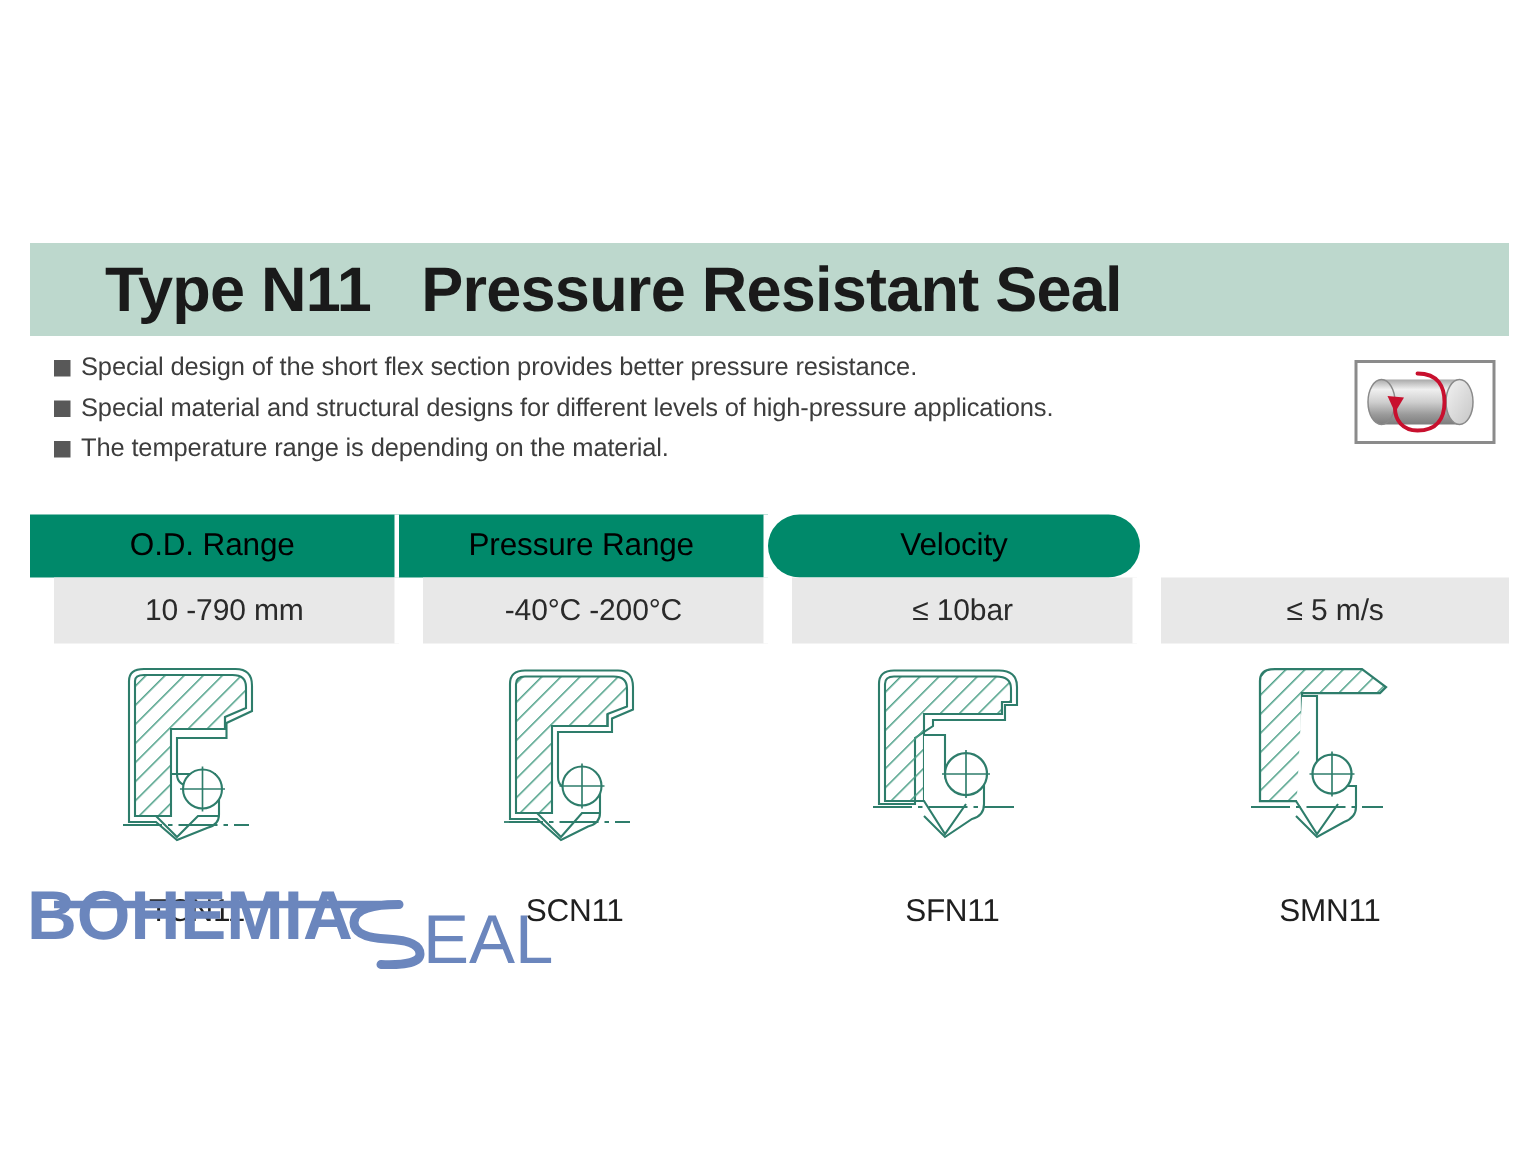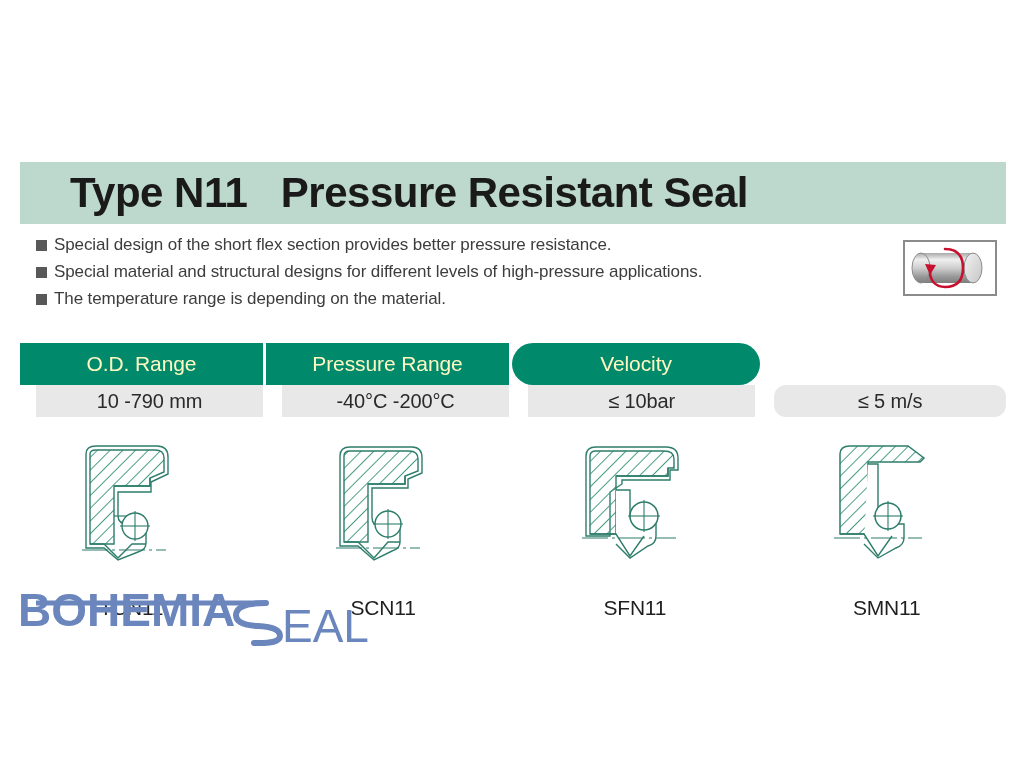--- a/index.html
+++ b/index.html
@@ -89,45 +89,45 @@
     left: 20px;
     top: 343px;
     width: 986px;
   }
   .table-row {
     display: flex;
     width: 100%;
   }
   .head-cell {
     background: #00896a;
-    color: #fef9c3;
+    color: #000000;
     font-size: 21px;
     height: 42px;
     display: flex;
     align-items: center;
     justify-content: center;
     border-right: 3px solid #ffffff;
     box-sizing: border-box;
     letter-spacing: -0.1px;
   }
   .head-cell:last-child { border-right: none; border-radius: 21px; }
   .data-cell {
     background: #e8e8e8;
     color: #2a2a2a;
     font-size: 20px;
-    height: 32px;
+    height: 44px;
     display: flex;
     align-items: center;
     justify-content: center;
     border-right: 3px solid #ffffff;
     box-sizing: border-box;
     letter-spacing: -0.1px;
     margin-left: 16px;
   }
-  .data-cell:last-child { border-right: none; border-radius: 12px; }
+  .data-cell:last-child { border-right: none; }
   .col-0 { width: 246px; }
   .col-1 { width: 246px; }
   .col-2 { width: 246px; }
   .col-3 { width: 248px; }
 
   
   #seal-gallery {
     position: absolute;
     left: 16px;
     top: 440px;

